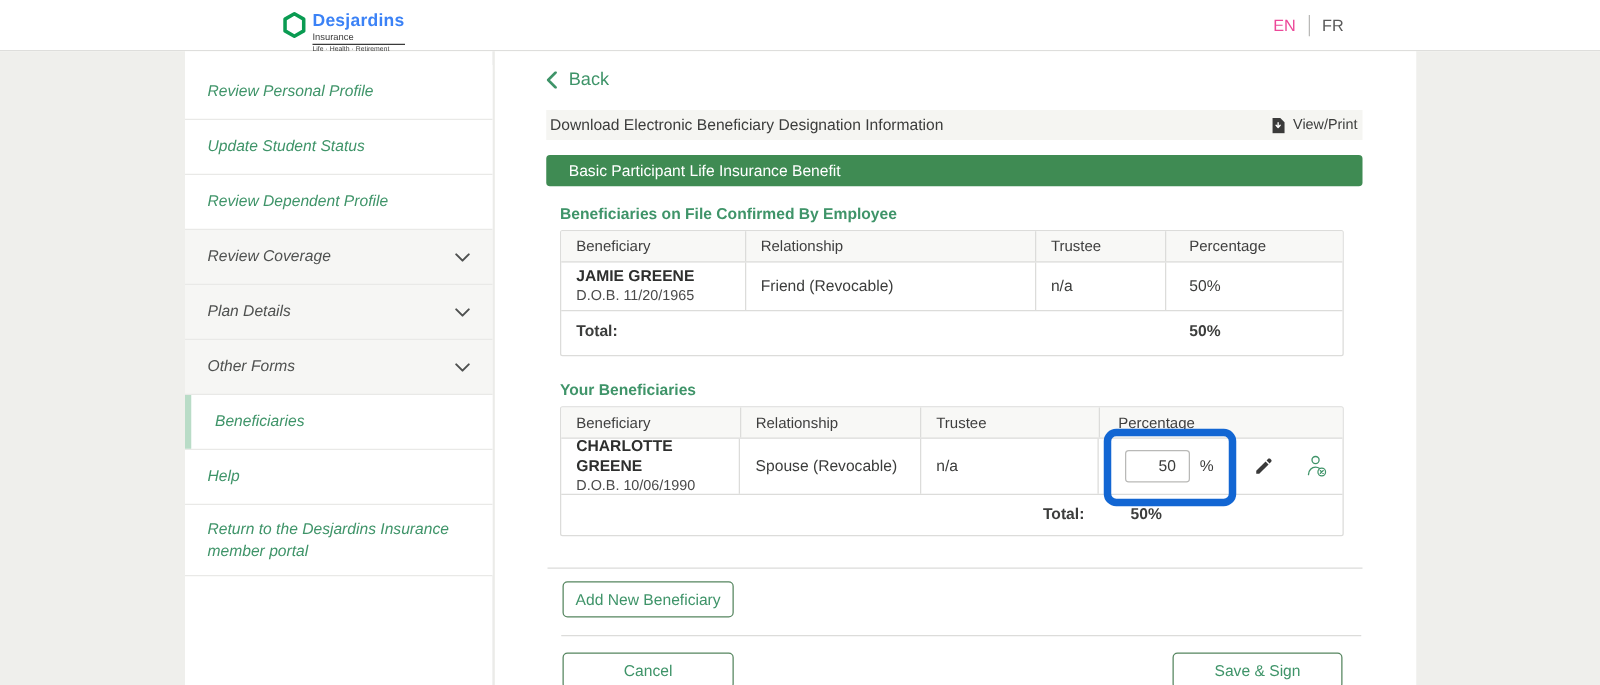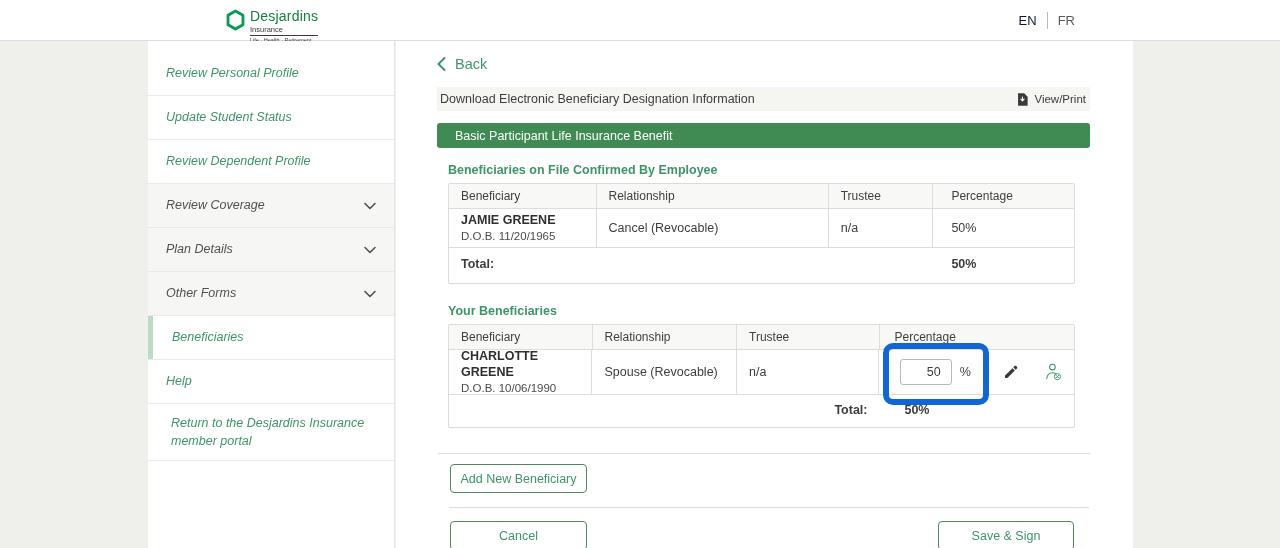--- a/index.html
+++ b/index.html
@@ -3,39 +3,39 @@
 <meta charset="utf-8">
 <style>
   * { margin:0; padding:0; box-sizing:border-box; }
   html,body { width:1280px; height:548px; background:#ffffff; font-family:"Liberation Sans", sans-serif; overflow:hidden; position:relative; }
 
   
   .top-header { position:absolute; left:0; top:0; width:1280px; height:41px; background:#ffffff; border-bottom:1px solid #dededc; }
   .logo { position:absolute; left:226px; top:8px; display:flex; align-items:flex-start; gap:5px; }
   .logo-hex { margin-top:1px; }
   .logo-text { display:flex; flex-direction:column; }
-  .logo-brand { color:#15803d; font-weight:normal; font-size:14px; letter-spacing:.2px; }
+  .logo-brand { color:#3b82f6; font-weight:bold; font-size:14px; letter-spacing:.2px; }
   .logo-sub { color:#3a3a3a; font-size:7.5px; font-weight:normal; margin-top:1px; }
   .logo-tagline { color:#3a3a3a; font-size:5.5px; border-top:1px solid #3a3a3a; margin-top:1px; padding-top:1px; }
   .lang { position:absolute; right:205px; top:12px; display:flex; align-items:center; gap:10px; font-size:13px; }
-  .lang-en { color:#0f172a; cursor:pointer; }
+  .lang-en { color:#ec4899; cursor:pointer; }
   .lang-div { width:1px; height:17px; background:#b9b9b7; }
   .lang-fr { color:#5a5a5a; cursor:pointer;text-align:right; }
 
   
   .page-bg { position:absolute; left:0; top:41px; width:1280px; height:507px; background:#efefec; }
 
   
   .sidebar { position:absolute; left:148px; top:41px; width:247px; height:507px; background:#ffffff; border-right:1px solid #e6e6e4; padding-top:11px; }
   .side-item { position:relative; display:flex; align-items:center; justify-content:space-between; min-height:44px; padding:8px 18px; font-size:12.5px; color:#3f9469; border-bottom:1px solid #e9e9e7; cursor:pointer; background:#ffffff; line-height:1.45;font-style:italic; }
   .side-item.expand { color:#4f5150; background:#f6f6f4; }
   .side-item.active { padding-left:24px; }
   .side-item.active::before { content:""; position:absolute; left:0; top:0; bottom:0; width:5px; background:#b9dcc7; }
   .side-item .chev { flex:0 0 auto; color:#4f5150; display:flex; }
-  .side-item.wrap { height:57px; align-items:center;justify-content:center; }
+  .side-item.wrap { height:57px; align-items:center; }
   .side-label { max-width:200px; }
 
   
   .main-col { position:absolute; left:396px; top:41px; width:737px; height:507px; background:#ffffff; }
   .main-inner { position:relative; margin-left:41px; width:653px; }
 
   .back-link { display:inline-flex; align-items:center; gap:9px; margin-top:15px; color:#3f9469; font-size:14.5px; cursor:pointer; }
   .back-link svg { display:block; }
 
   .dl-bar { margin-top:12px; height:24px; background:#f5f5f2; display:flex; align-items:center; justify-content:space-between; padding:0 4px 0 3px; }
@@ -184,21 +184,21 @@
         <div class="tcell t1c1 brd">Beneficiary</div>
         <div class="tcell t1c2 brd">Relationship</div>
         <div class="tcell t1c3 brd">Trustee</div>
         <div class="tcell t1c4">Percentage</div>
       </div>
       <div class="trow data-row t1-data">
         <div class="tcell t1c1 brd">
           <span class="bname">JAMIE GREENE</span>
           <span class="bdob">D.O.B. 11/20/1965</span>
         </div>
-        <div class="tcell t1c2 brd">Cancel (Revocable)</div>
+        <div class="tcell t1c2 brd">Friend (Revocable)</div>
         <div class="tcell t1c3 brd">n/a</div>
         <div class="tcell t1c4">50%</div>
       </div>
       <div class="trow total-row">
         <div class="tcell t1c1 bold">Total:</div>
         <div class="tcell t1c2"></div>
         <div class="tcell t1c3"></div>
         <div class="tcell t1c4 bold">50%</div>
       </div>
     </div>

